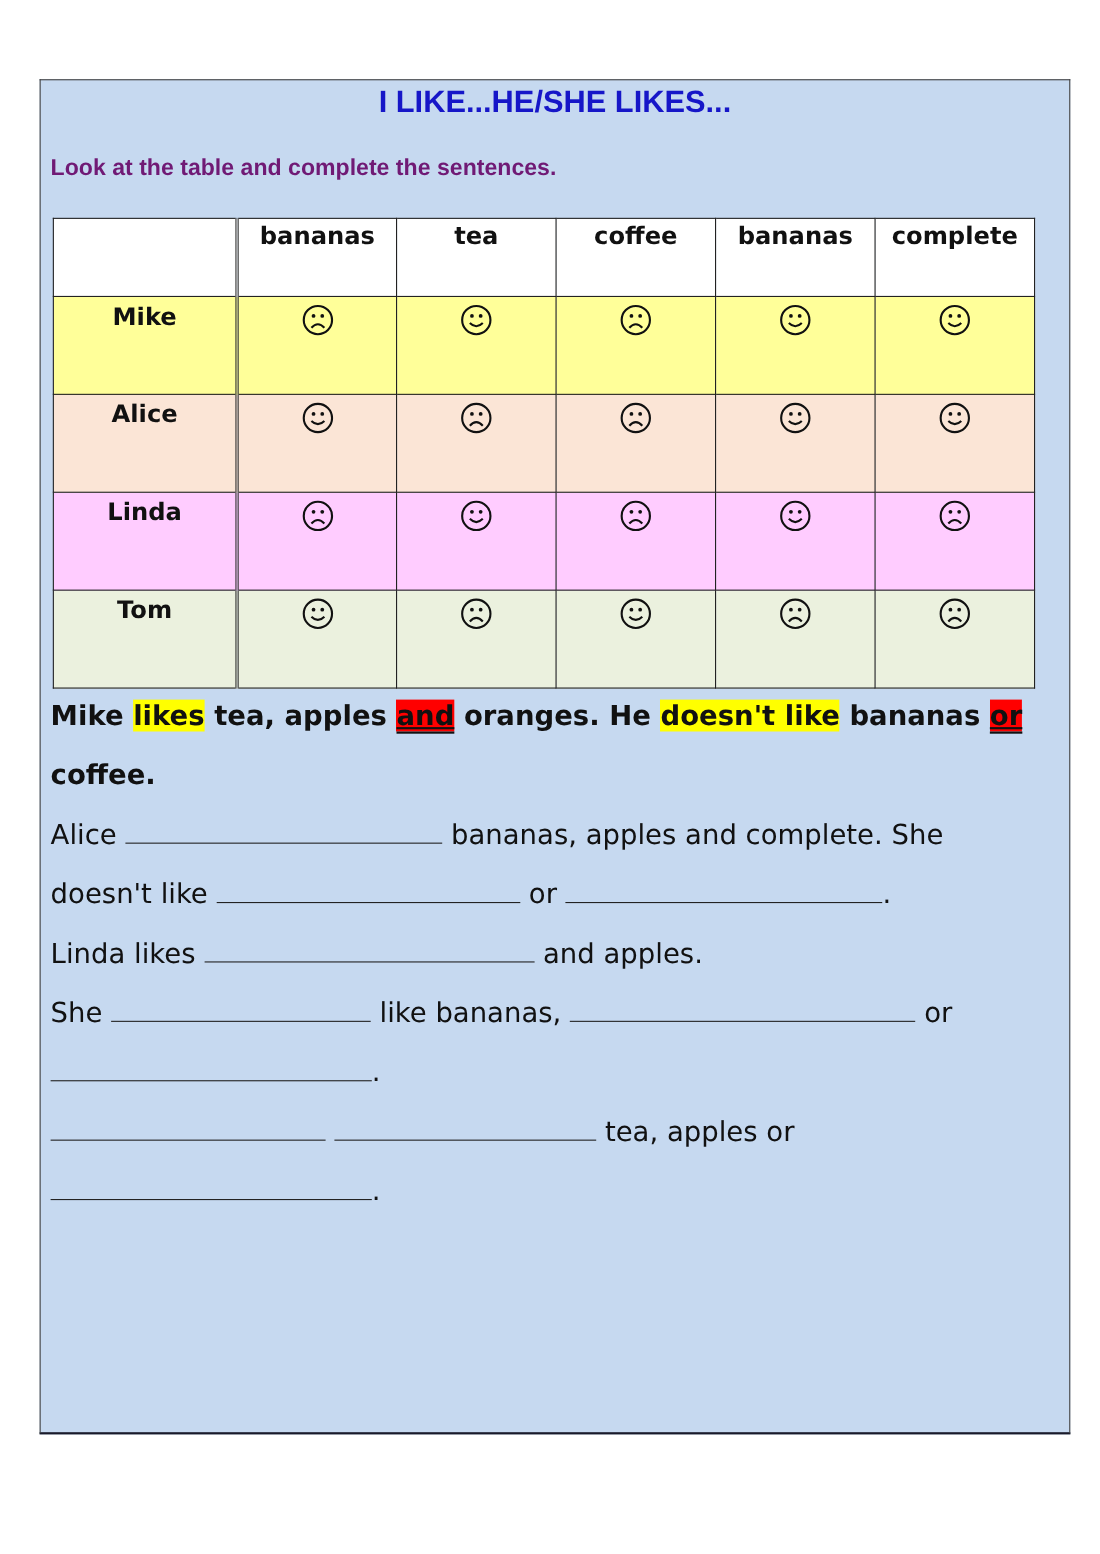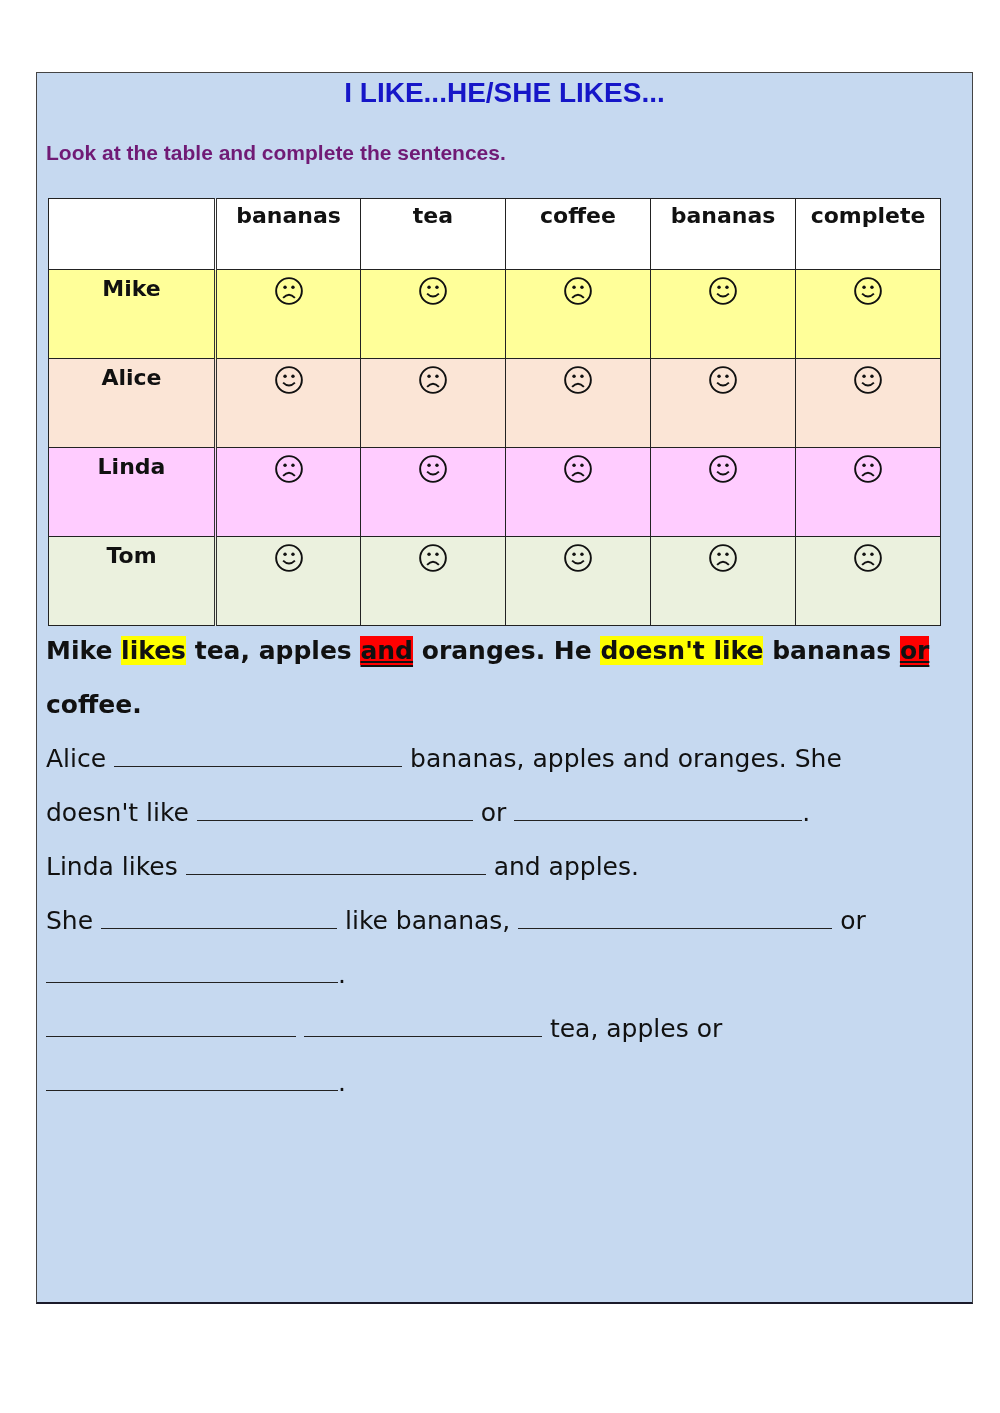--- a/index.html
+++ b/index.html
@@ -180,21 +180,21 @@
     </tr>
   </tbody>
     </table>
 
   <div class="text example">
     <span>Mike </span><span class="hl-y">likes</span><span> tea, apples </span><span class="hl-r">and</span><span> oranges. He </span><span class="hl-y">doesn't like</span><span> bananas </span><span class="hl-r">or</span><span> coffee.</span>
   </div>
 
   <div class="text exercise">
     <div>
-      <span>Alice </span><span class="blank" style="width:288px"></span><span> bananas, apples and oranges. She</span>
+      <span>Alice </span><span class="blank" style="width:288px"></span><span> bananas, apples and complete. She</span>
     </div>
     <div>
       <span>doesn't like </span><span class="blank" style="width:276px"></span><span> or </span><span class="blank" style="width:288px"></span><span>.</span>
     </div>
     <div>
       <span>Linda likes </span><span class="blank" style="width:300px"></span><span> and apples.</span>
     </div>
     <div>
       <span>She </span><span class="blank" style="width:236px"></span><span> like bananas, </span><span class="blank" style="width:314px"></span><span> or</span>
     </div>

